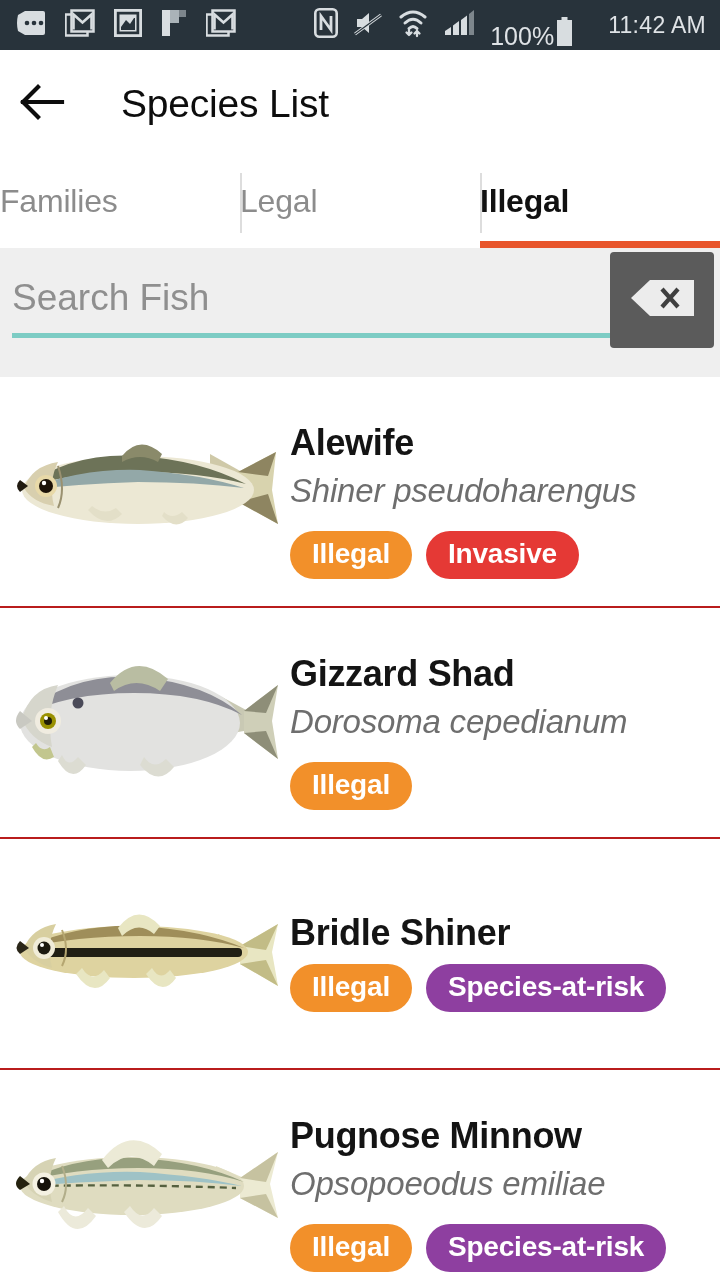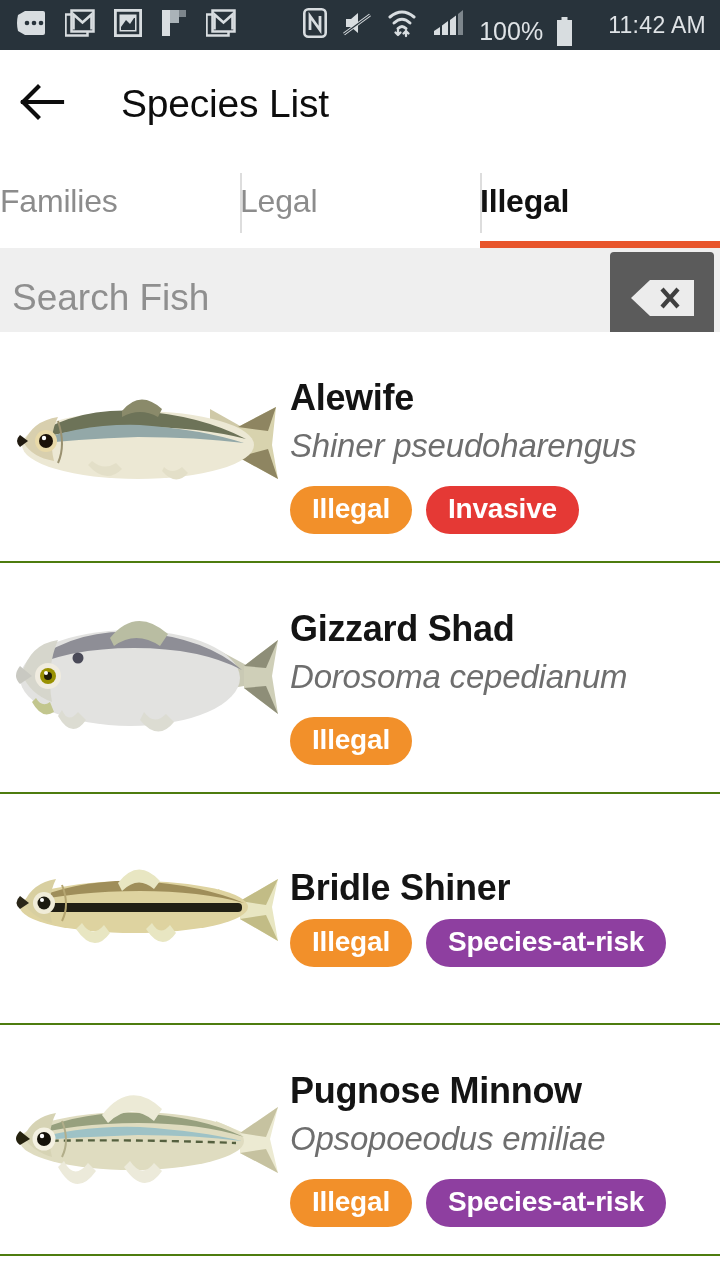--- a/index.html
+++ b/index.html
@@ -39,21 +39,21 @@
     color: #dfe3e6;
     letter-spacing: 0.3px;
     margin-left: 20px;
     white-space: nowrap;
   }
   .status-battery-text {
     font-size: 25px;
     color: #dfe3e6;
     letter-spacing: 0px;
   }
-  .batt-wrap { display: flex; align-items: flex-start; gap: 13px; margin-top: 17px; }
+  .batt-wrap { display: flex; align-items: flex-end; gap: 2px; margin-top: 17px; }
 
   
   .appbar {
     height: 108px;
     background: #ffffff;
     display: flex;
     align-items: center;
     padding-left: 14px;
   }
   .back-btn {
@@ -107,21 +107,21 @@
   }
   .tab.active .tab-underline {
     position: absolute;
     left: 0; right: 0; bottom: 0;
     height: 7px;
     background: #e8552b;
   }
 
   
   .search-bar {
-    height: 84px;
+    height: 129px;
     background: #efefef;
     display: flex;
     align-items: flex-start;
     position: relative;
   }
   .search-field {
     flex: 1 1 auto;
     margin: 0 0 0 8px;
     height: 100px;
     display: flex;
@@ -164,21 +164,21 @@
   }
 
   
   .species-list {
     background: #ffffff;
   }
   .species-row {
     height: 231px;
     display: flex;
     align-items: center;
-    border-bottom: 2px solid #4d7c0f;
+    border-bottom: 2px solid #b91c1c;
     background: #ffffff;
     cursor: pointer;
     position: relative;
   }
   .thumb {
     width: 290px;
     flex: 0 0 290px;
     height: 231px;
     display: flex;
     align-items: center;

